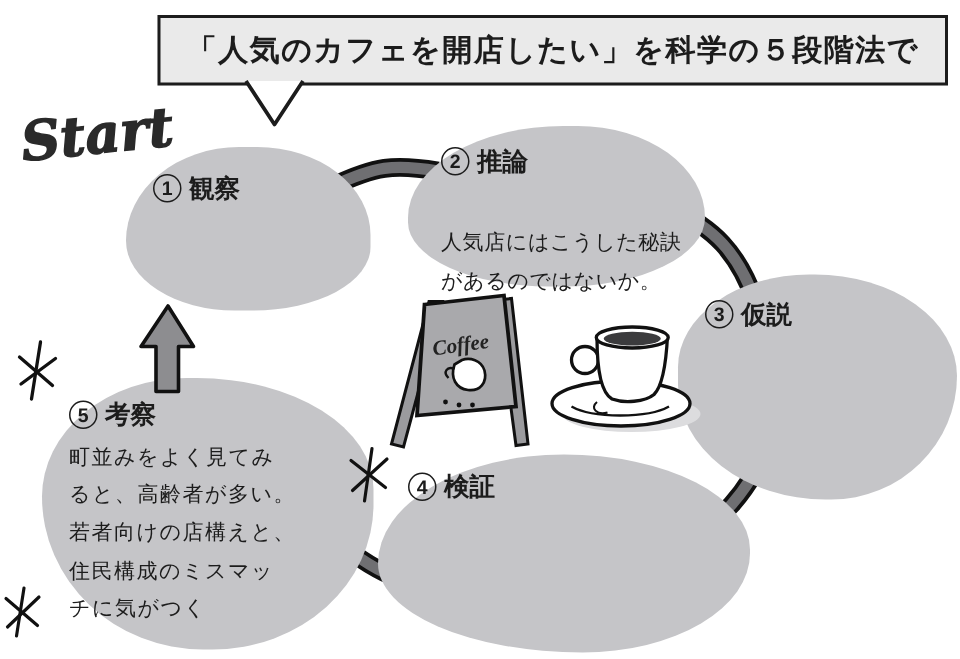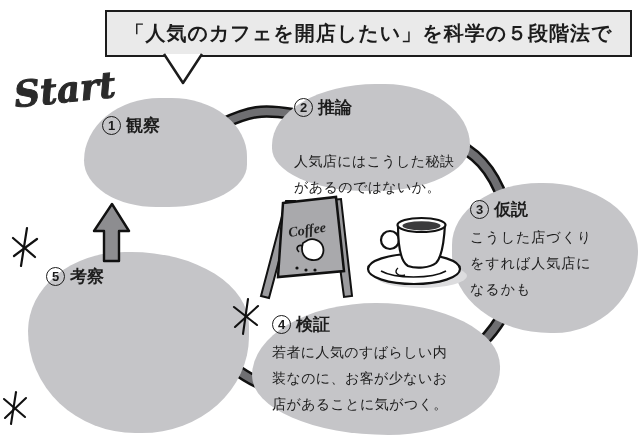--- a/index.html
+++ b/index.html
@@ -79,40 +79,39 @@
     </div>
     <div class="step-body">人気店にはこうした秘訣
 があるのではないか。</div>
   </div>
 
   <div class="bubble bubble-3">
     <div class="step-heading">
       <span class="step-num">3</span>
       <span>仮説</span>
     </div>
-    <div class="step-body">こうした店づくり
-をすれば人気店に
-なるかも</div>
   </div>
 
   <div class="bubble bubble-4">
     <div class="step-heading">
       <span class="step-num">4</span>
       <span>検証</span>
     </div>
-    <div class="step-body">若者に人気のすばらしい内
-装なのに、お客が少ないお
-店があることに気がつく。</div>
   </div>
 
   <div class="bubble bubble-5">
     <div class="step-heading">
       <span class="step-num">5</span>
       <span>考察</span>
     </div>
+    <div class="step-body">町並みをよく見てみ
+ると、高齢者が多い。
+若者向けの店構えと、
+住民構成のミスマッ
+チに気がつく</div>
   </div>
 
   <svg class="layer decor" viewBox="0 0 640 439">
 
     <polygon points="104,261 104,231 94,231 112,204 129,231 119,231 119,261" fill="#8d8d90" stroke="#111111" stroke-width="2.4" stroke-linejoin="round"></polygon>
 
     <g stroke="#111111" stroke-width="2.2" stroke-linecap="round">
       <line x1="27" y1="228" x2="21" y2="266"></line>
       <line x1="13" y1="238" x2="35" y2="257"></line>
       <line x1="37" y1="239" x2="14" y2="256"></line>

